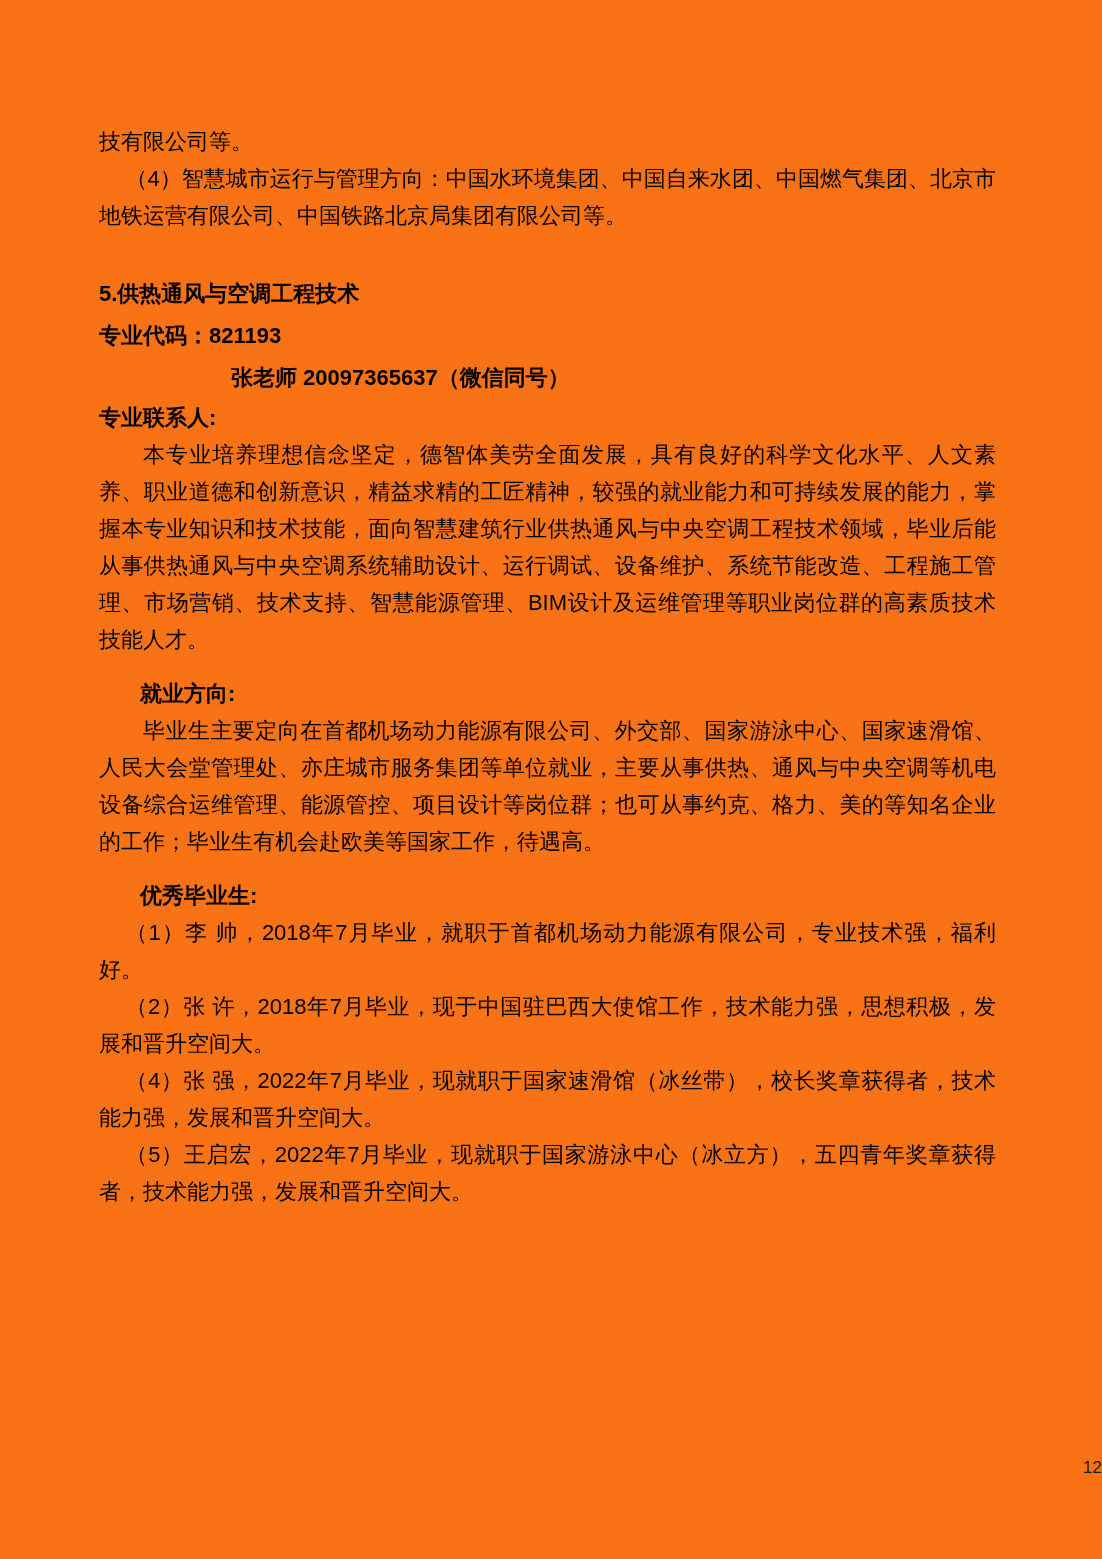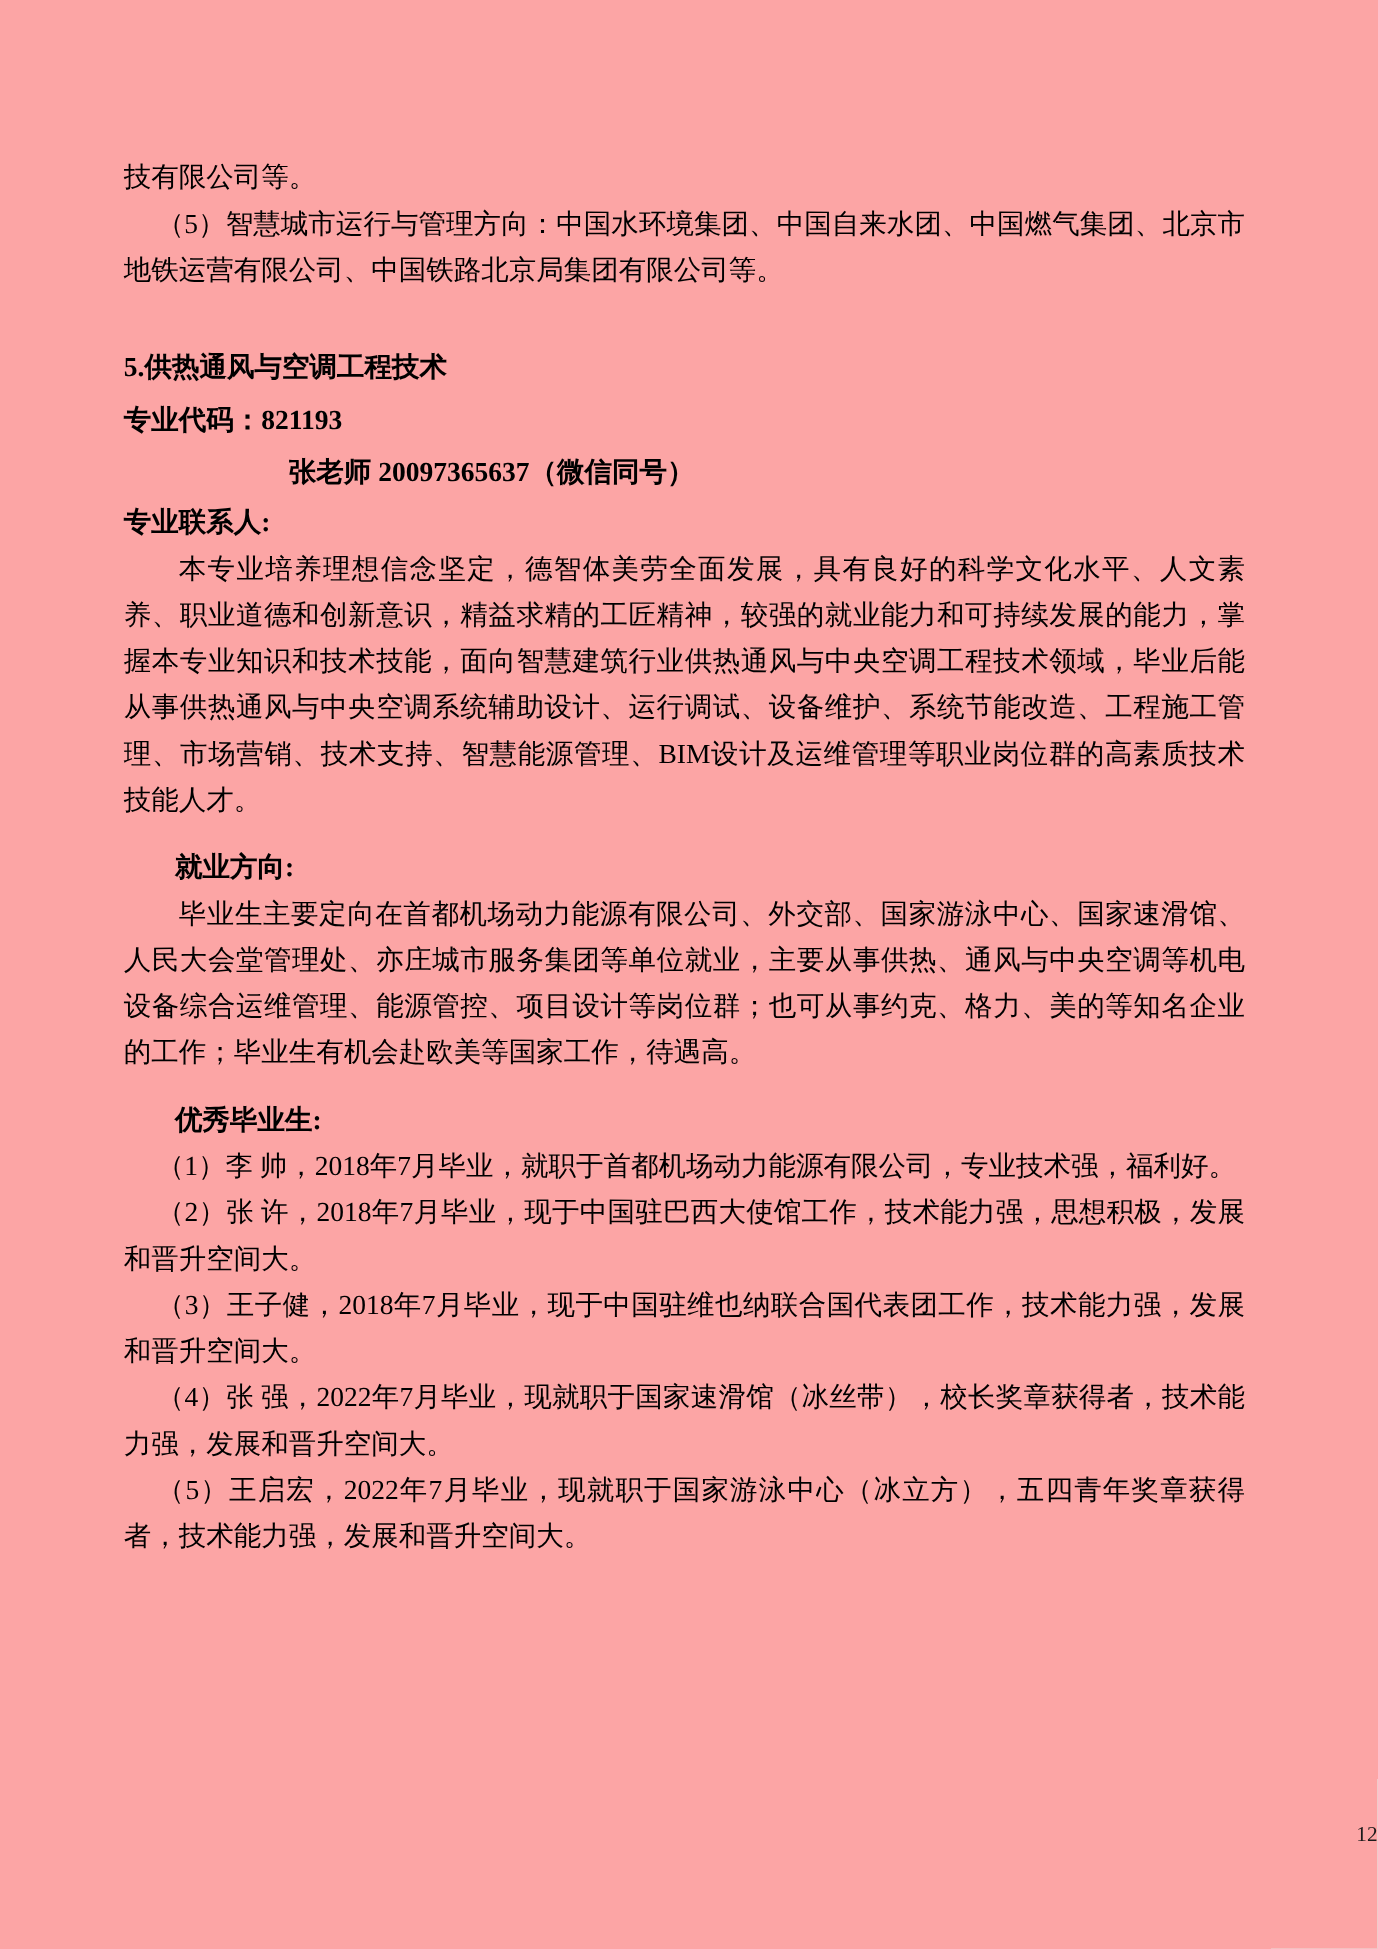--- a/index.html
+++ b/index.html
@@ -5,23 +5,23 @@
   html, body {
     margin: 0;
     padding: 0;
     background: #e8e8e8;
   }
   .page {
     position: relative;
     width: 1102px;
     height: 1559px;
     margin: 0 auto;
-    background: #fca5a5;
+    background: #f97316;
     color: #000000;
-    font-family: Liberation Serif, serif;
+    font-family: Liberation Sans, sans-serif;
     overflow: hidden;
   }
   .content {
     position: absolute;
     top: 123px;
     left: 99px;
     width: 897px;
     font-size: 22px;
     line-height: 37px;
   }
@@ -65,35 +65,34 @@
     color: #1a1a1a;
   }
 </style>
 </head>
 <body>
 
 <div class="page">
   <div class="content">
 
     <p class="tail-line">技有限公司等。</p>
-    <p class="num-item">（5）智慧城市运行与管理方向：中国水环境集团、中国自来水团、中国燃气集团、北京市地铁运营有限公司、中国铁路北京局集团有限公司等。</p>
+    <p class="num-item">（4）智慧城市运行与管理方向：中国水环境集团、中国自来水团、中国燃气集团、北京市地铁运营有限公司、中国铁路北京局集团有限公司等。</p>
 
     <p class="major-title">5.供热通风与空调工程技术</p>
     <p class="bold-line">专业代码：821193</p>
     <p class="bold-line contact-line2">张老师 20097365637（微信同号）</p>
 
     <p class="sec-heading">专业联系人:</p>
     <p class="body-par">本专业培养理想信念坚定，德智体美劳全面发展，具有良好的科学文化水平、人文素养、职业道德和创新意识，精益求精的工匠精神，较强的就业能力和可持续发展的能力，掌握本专业知识和技术技能，面向智慧建筑行业供热通风与中央空调工程技术领域，毕业后能从事供热通风与中央空调系统辅助设计、运行调试、设备维护、系统节能改造、工程施工管理、市场营销、技术支持、智慧能源管理、BIM设计及运维管理等职业岗位群的高素质技术技能人才。</p>
 
     <p class="sec-heading gap-above">就业方向:</p>
     <p class="body-par">毕业生主要定向在首都机场动力能源有限公司、外交部、国家游泳中心、国家速滑馆、人民大会堂管理处、亦庄城市服务集团等单位就业，主要从事供热、通风与中央空调等机电设备综合运维管理、能源管控、项目设计等岗位群；也可从事约克、格力、美的等知名企业的工作；毕业生有机会赴欧美等国家工作，待遇高。</p>
 
     <p class="sec-heading gap-above">优秀毕业生:</p>
     <p class="num-item">（1）李 帅，2018年7月毕业，就职于首都机场动力能源有限公司，专业技术强，福利好。</p>
     <p class="num-item">（2）张 许，2018年7月毕业，现于中国驻巴西大使馆工作，技术能力强，思想积极，发展和晋升空间大。</p>
-    <p class="num-item">（3）王子健，2018年7月毕业，现于中国驻维也纳联合国代表团工作，技术能力强，发展和晋升空间大。</p>
     <p class="num-item">（4）张 强，2022年7月毕业，现就职于国家速滑馆（冰丝带），校长奖章获得者，技术能力强，发展和晋升空间大。</p>
     <p class="num-item">（5）王启宏，2022年7月毕业，现就职于国家游泳中心（冰立方），五四青年奖章获得者，技术能力强，发展和晋升空间大。</p>
 
   </div>
 
   <div class="page-number">12</div>
 </div>
 
 </body></html>

